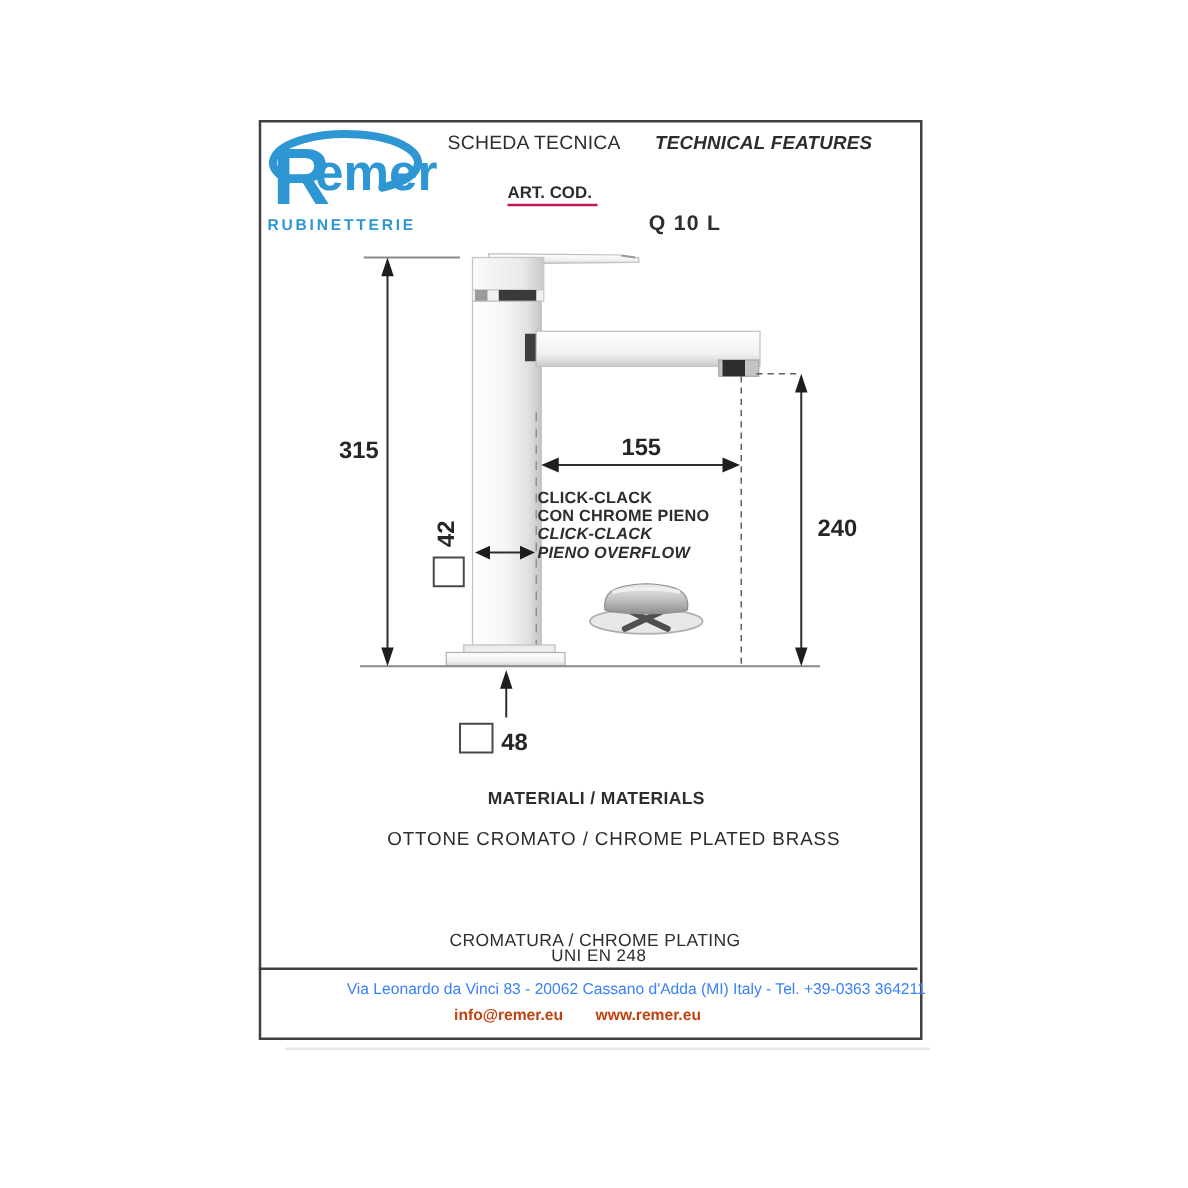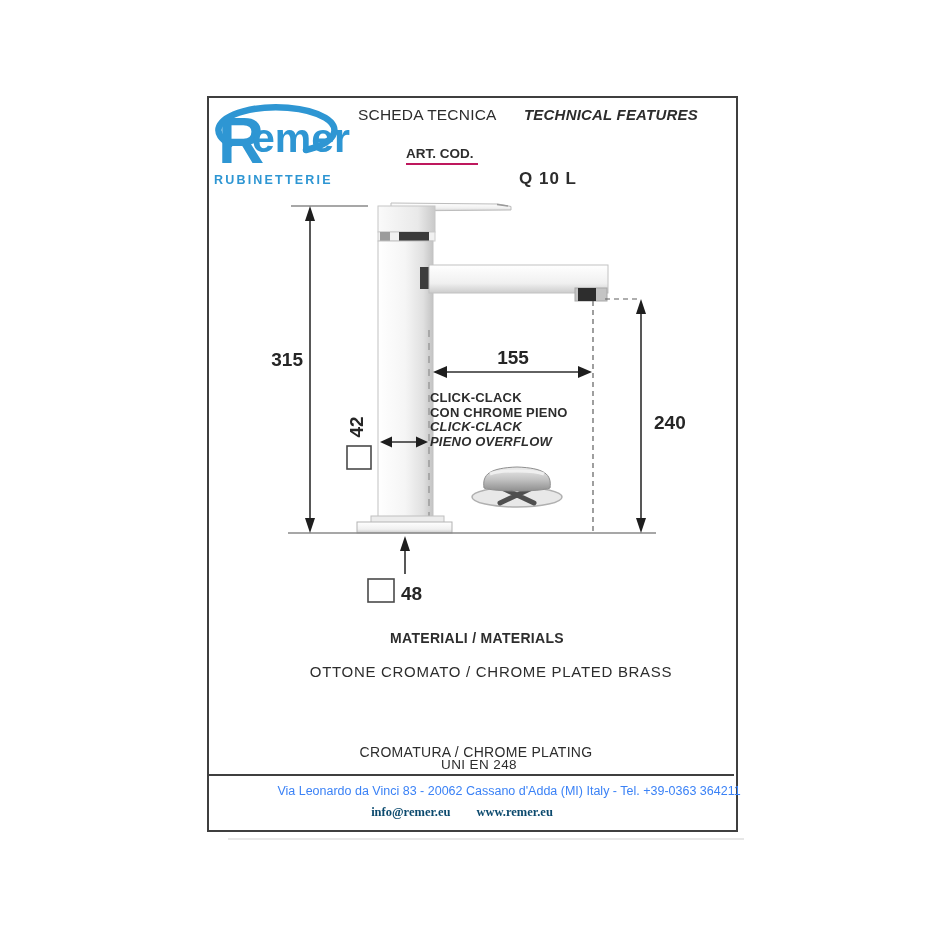--- a/index.html
+++ b/index.html
@@ -32,21 +32,21 @@
   }
   .cc-bold  { font-weight:700; }
   .cc-ital  { font-weight:600; font-style:italic; }
   .cline { position:absolute; transform:translateX(-50%); white-space:nowrap; }
   .m-title { left:477px; top:630px; font-size:14px; font-weight:bold; letter-spacing:.3px; }
   .m-value { left:491px; top:663px; font-size:15px; letter-spacing:.7px; }
   .p-title { left:476px; top:744px; font-size:14px; font-weight:normal; letter-spacing:.3px; }
   .p-value { left:479px; top:741px; font-size:13.5px; letter-spacing:.4px;margin-top:16px; }
   .footer-sep { position:absolute; left:207px; top:774px; width:527px; height:2px; background:#3f3f3f; }
   .f-address { left:464px; top:784px; font-size:12.5px; color:#3b82f6;margin-left:45px; }
-  .f-contacts { left:462px; top:805px; font-size:12.5px; font-weight:bold; color:#0c4a6e;font-family:Liberation Serif, serif; }
+  .f-contacts { left:462px; top:805px; font-size:12.5px; font-weight:bold; color:#c2410c; }
   .f-contacts .email { margin-right:26px; }
 </style>
 </head>
 <body>
 
 <div>
 
   <div class="doc-border"></div>
   <div class="scan-line"></div>
 

